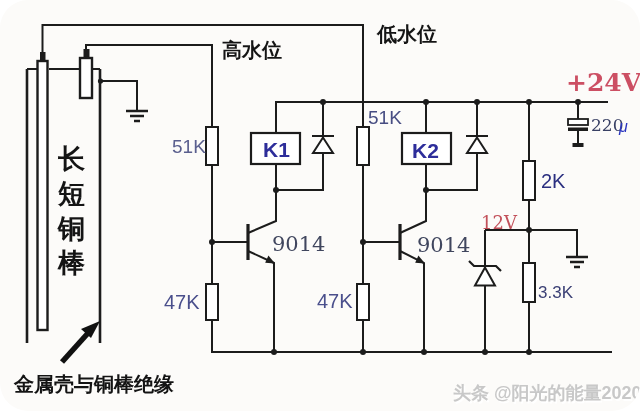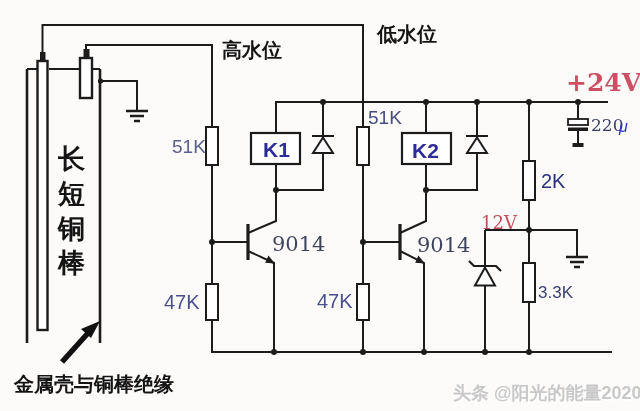--- a/index.html
+++ b/index.html
@@ -2,20 +2,21 @@
 <html><head>
 <meta charset="utf-8">
 <style>
   html,body{margin:0;padding:0;background:#ffffff;}
   .screen{
     position:relative;
     width:640px;height:411px;
     background:#fcfbf9;
     font-family:"Liberation Sans",sans-serif;
     overflow:hidden;
+    border-radius:28px;
   }
   svg{display:block;}
   svg text{font-family:"Liberation Sans",sans-serif;}
   .cn{font-weight:700;fill:#141414;}
   .serif{font-family:"DejaVu Serif","Liberation Serif",serif;}
 </style>
 </head>
 <body>
 
 <div class="screen">

